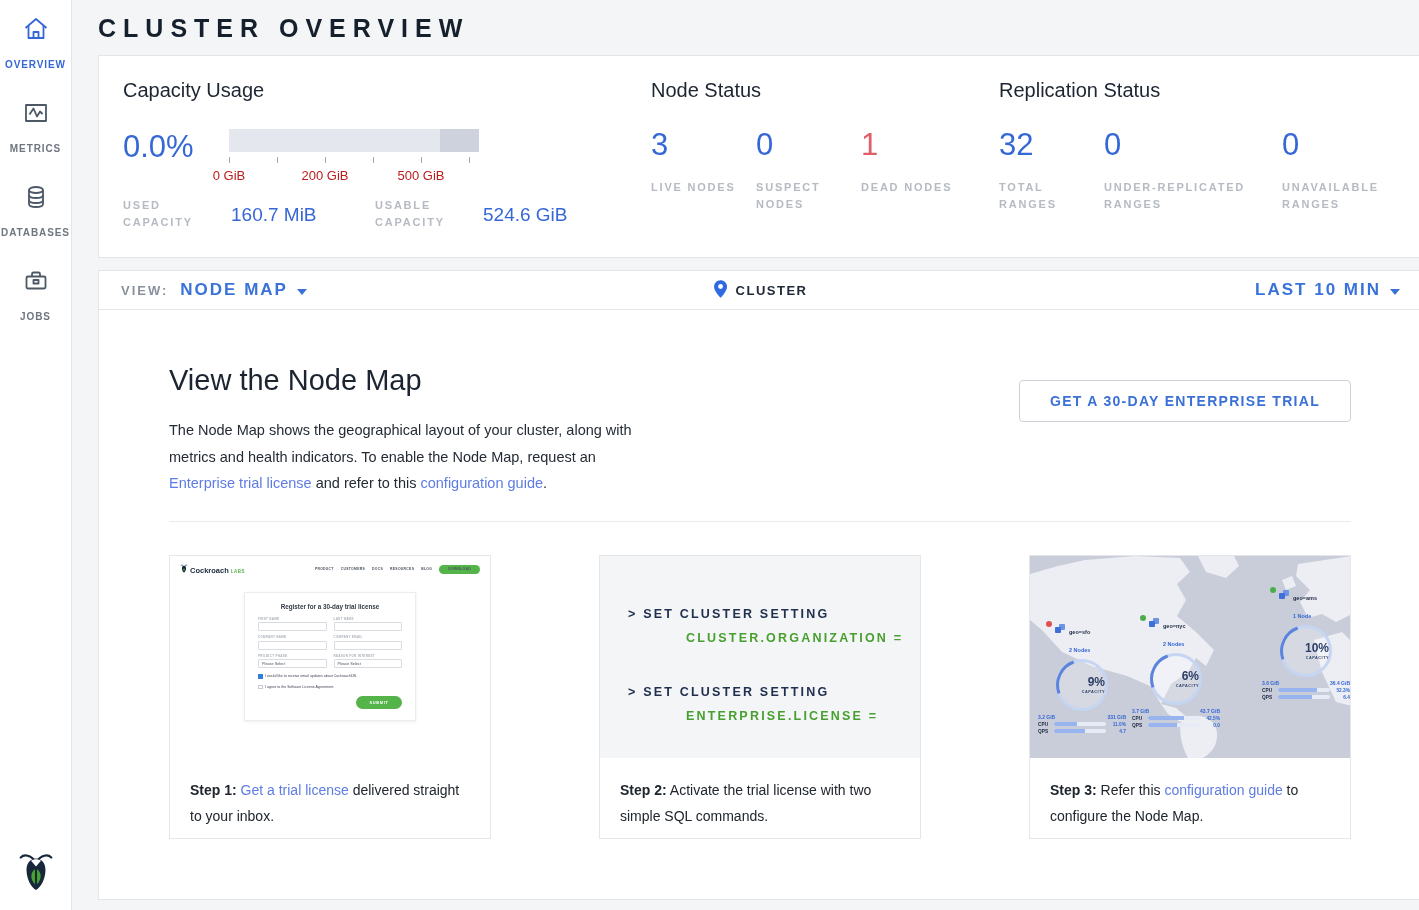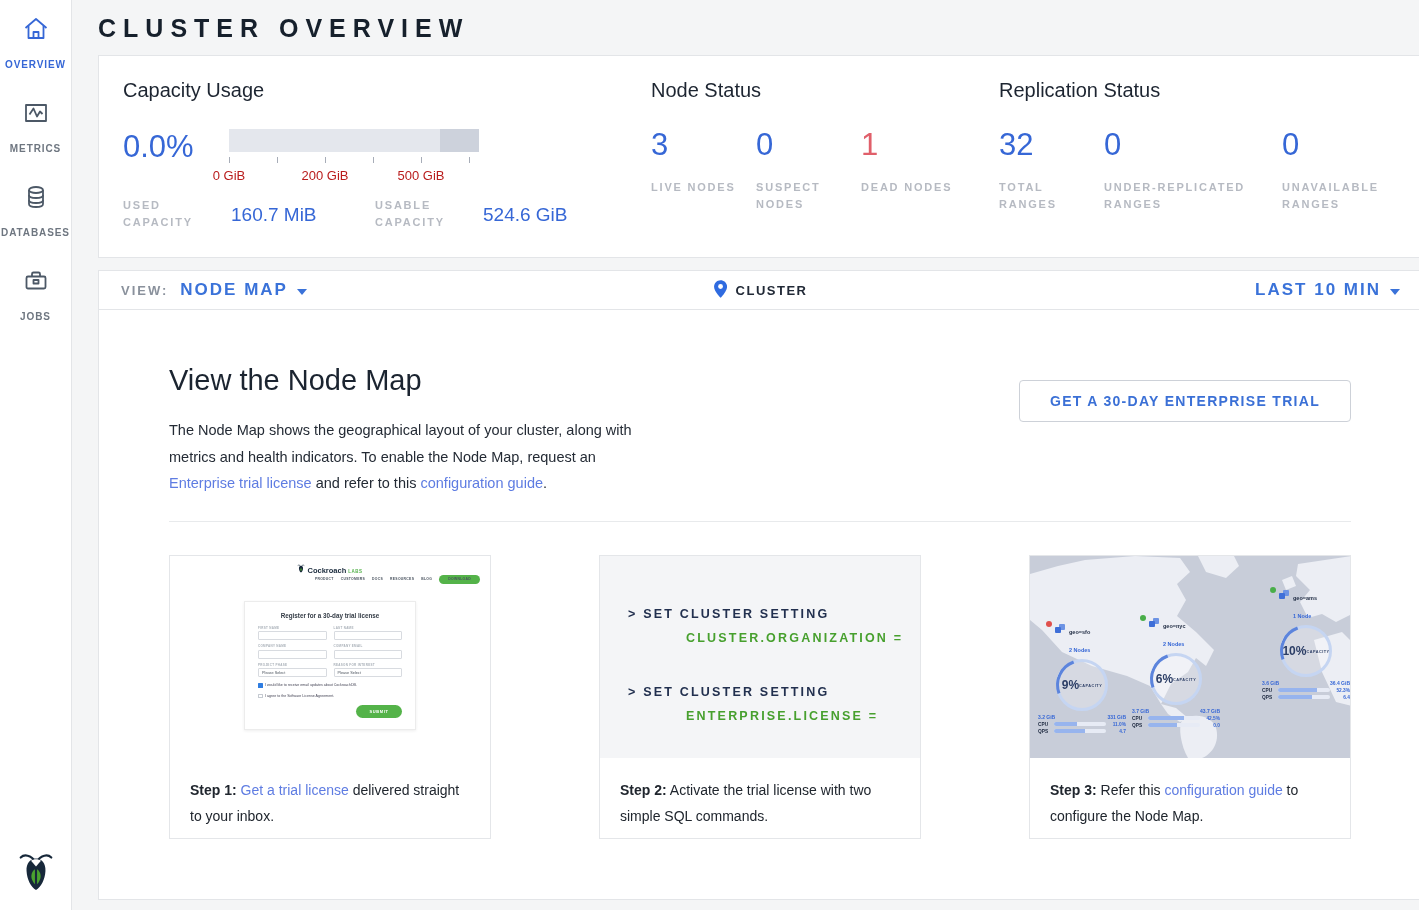--- a/index.html
+++ b/index.html
@@ -115,21 +115,21 @@
   .divider { border:none; border-top:1px solid #e8eaec; margin-top:24px; }
 
   .cards { display:flex; justify-content:space-between; margin-top:33px; }
   .card { width:322px; border:1px solid #e4e6e9; background:#fff; }
   .card-img { height:202px; position:relative; overflow:hidden; }
   .card-caption { padding:19px 20px 9px; font-size:14px; line-height:26px; color:#20262e; }
   .card-caption b { font-weight:700; }
 
   
   .ms { height:100%; background:#fff; padding:8px 10px; font-family:inherit; }
-  .ms-top { display:flex; align-items:center;flex-direction:column; }
+  .ms-top { display:flex; align-items:center; }
   .ms-logo { display:flex; align-items:baseline; gap:2px; }
   .ms-logo-name { font-size:7.5px; font-weight:800; color:#17283a; }
   .ms-logo-suffix { font-size:4.5px; font-weight:700; letter-spacing:0.5px; color:#55b24b; }
   .ms-nav { margin-left:auto; display:flex; align-items:center; gap:7px; }
   .ms-nav span { font-size:3.4px; font-weight:700; letter-spacing:0.3px; color:#49525e; }
   .ms-download {
     background:#54b349; color:#fff; font-size:3.4px; font-weight:700;
     letter-spacing:0.4px; padding:2.5px 9px; border-radius:8px;
   }
   .ms-form {
@@ -164,22 +164,22 @@
   .mapimg svg.land { position:absolute; inset:0; }
   .map-node { position:absolute; width:88px; }
   .mn-head { display:flex; align-items:flex-start; gap:3px; margin-left:8px; }
   .mn-badge { width:6px; height:6px; border-radius:50%; margin-top:1px; flex:0 0 6px; }
   .mn-badge.red { background:#e0504c; }
   .mn-badge.green { background:#49ae49; }
   .mn-name { font-size:5.5px; font-weight:700; color:#1d2940; }
   .mn-count { font-size:5.5px; font-weight:700; color:#3667d6; }
   .mn-ring {
     width:52px; height:52px; margin:3px auto 0; border-radius:50%;
-    border:3px solid #c5d5f2; display:flex; 
-    align-items:center; justify-content:center; position:relative; background:rgba(255,255,255,0.25);
+    border:3px solid #c5d5f2; display:flex; flex-direction:column;
+    align-items:flex-end; justify-content:center; position:relative; background:rgba(255,255,255,0.25);
   }
   .mn-ring::before {
     content:""; position:absolute; inset:-3px; border-radius:50%;
     border:3px solid transparent; border-left-color:#5c84dc; transform:rotate(25deg);
   }
   .mn-pct { font-size:12px; font-weight:800; color:#2c3e66; line-height:1; }
   .mn-cap { font-size:3.8px; font-weight:700; letter-spacing:0.5px; color:#2c3e66; margin-top:2px; }
   .mn-range { display:flex; justify-content:space-between; font-size:5px; font-weight:700; color:#3667d6; margin-top:3px; }
   .mn-row { display:grid; grid-template-columns:14px 1fr 18px; align-items:center; gap:2px; margin-top:2px; }
   .mn-row .mn-metric { font-size:4.8px; font-weight:700; color:#1d2940; }

